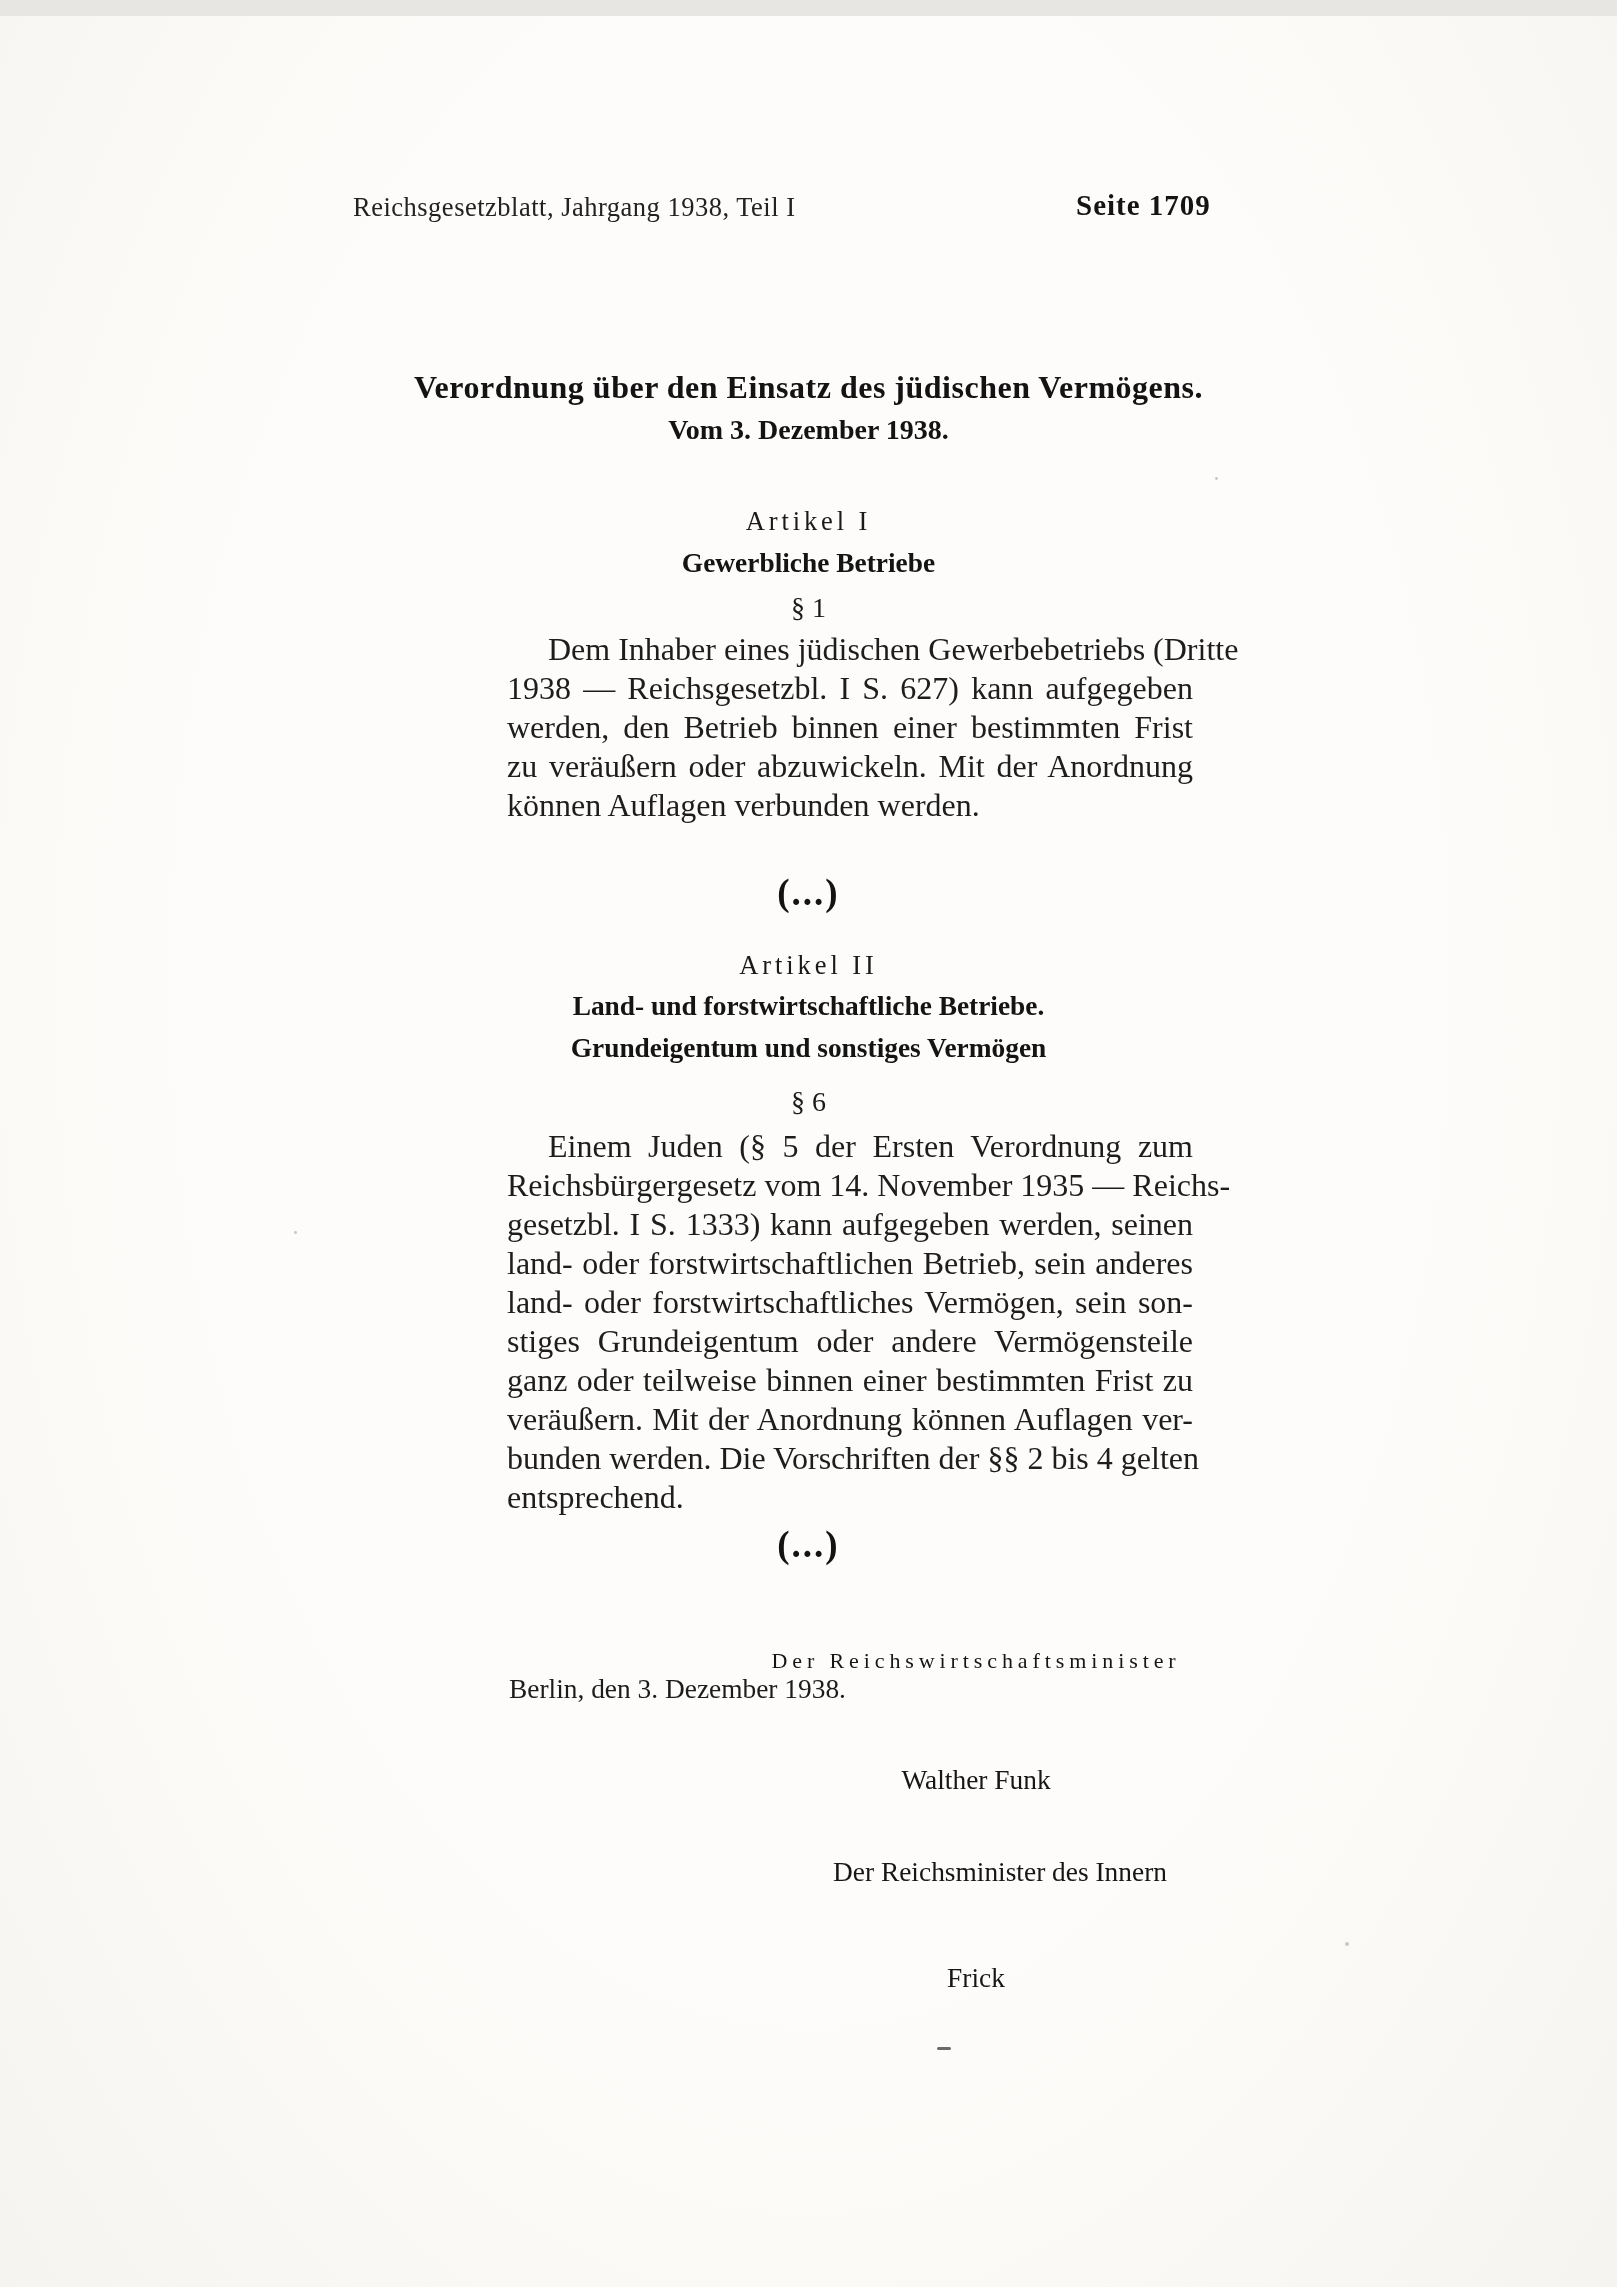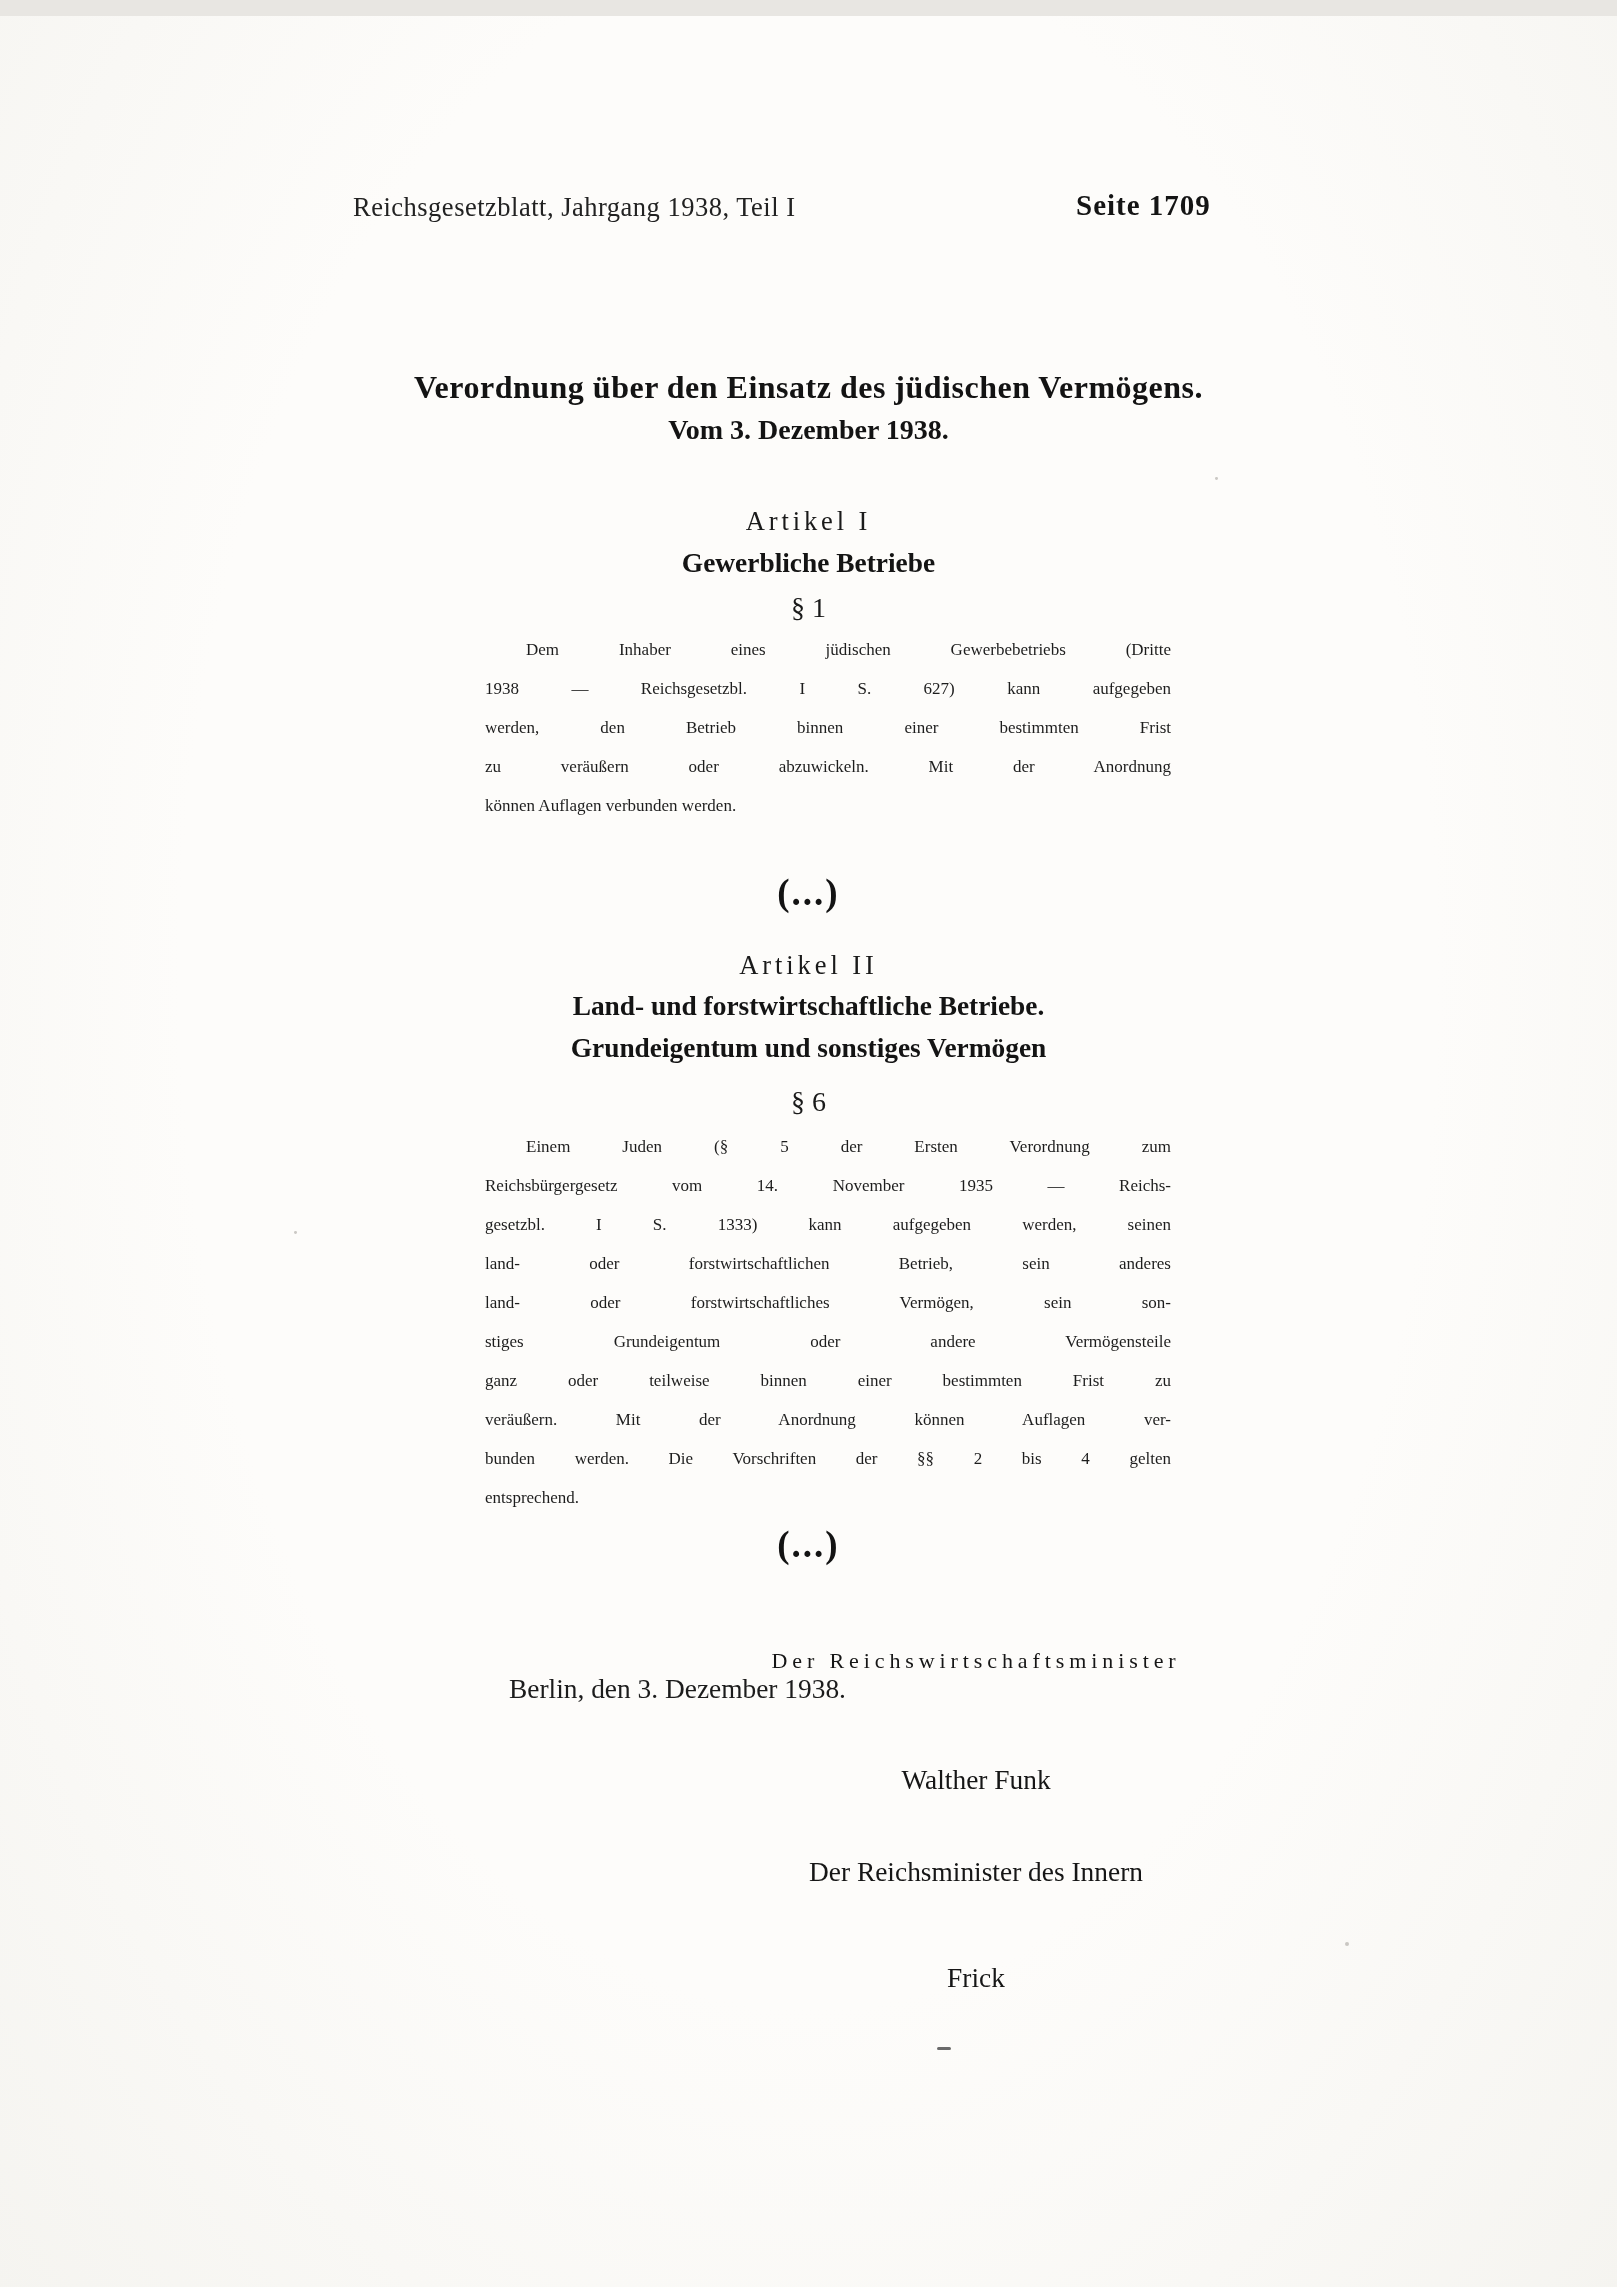--- a/index.html
+++ b/index.html
@@ -47,23 +47,23 @@
   .a1-sub{top:532px;}
   .a1-sec{top:576px;}
 
   .a2-head{top:934px;}
   .a2-sub1{top:975px;}
   .a2-sub2{top:1017px;}
   .a2-sec{top:1070px;}
 
   
   .para{
-    left:485px;
+    left:507px;
     width:686px;
-    font-size:17px;
+    font-size:32px;
     line-height:39px;
     color:#1d1d1d;
   }
   .p1{top:614px;}
   .p2{top:1111px;}
   .pline{
     text-align:justify;
     text-align-last:justify;
     white-space:nowrap;
   }
@@ -88,21 +88,21 @@
   }
   .sig-role-1{
     left:633px;top:1632px;width:686px;text-align:center;
     font-size:22px;letter-spacing:4.9px;color:#161616;
   }
   .sig-name-1{
     left:633px;top:1749px;width:686px;text-align:center;
     font-size:27.4px;color:#161616;
   }
   .sig-role-2{
-    left:633px;top:1841px;width:686px;text-align:center;
+    left:657px;top:1841px;width:686px;text-align:center;
     font-size:27.4px;color:#161616;
   }
   .sig-name-2{
     left:633px;top:1947px;width:686px;text-align:center;
     font-size:27.4px;color:#161616;
   }
 
   
   .artifact{
     left:937px;top:2031px;

